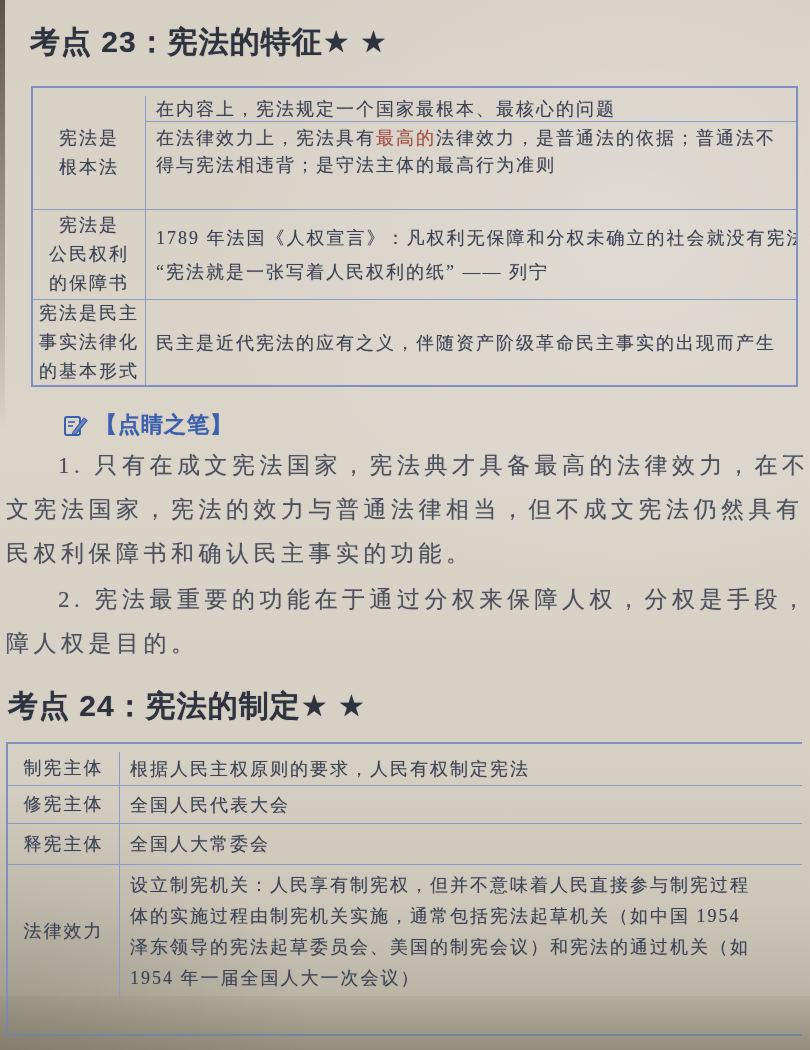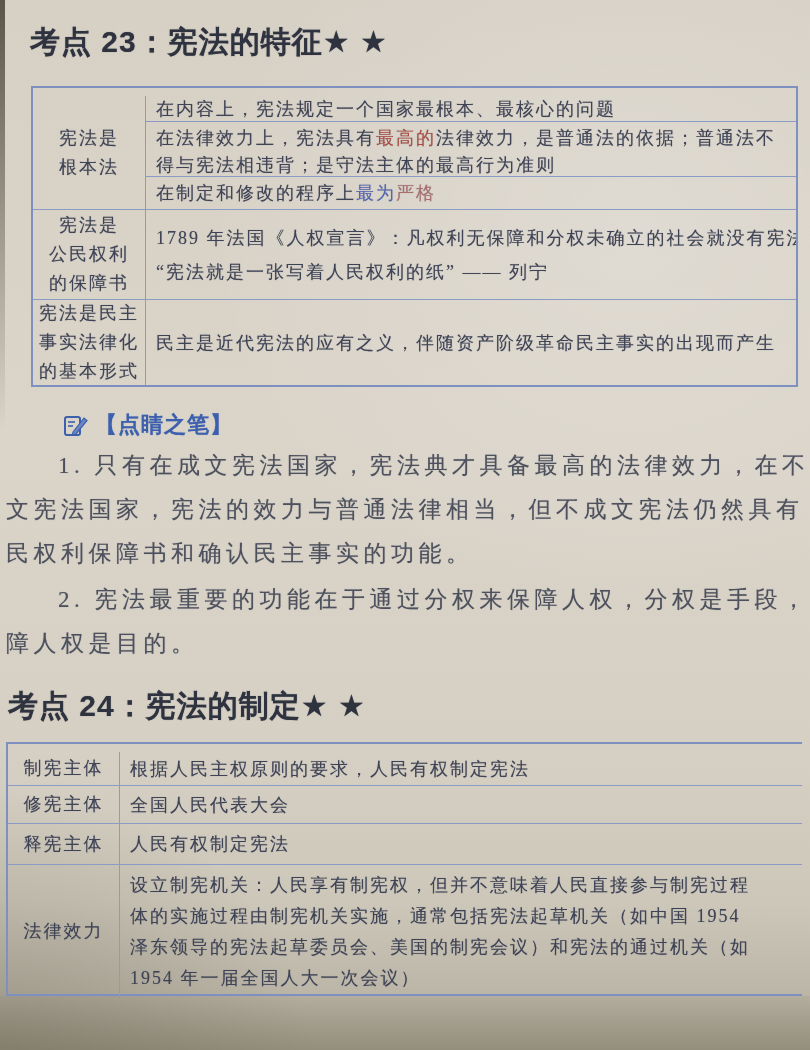--- a/index.html
+++ b/index.html
@@ -71,21 +71,21 @@
   .pline{
     position:absolute;left:6px;width:804px;
     font-size:23px;letter-spacing:4.5px;color:#4d515e;
     white-space:nowrap;overflow:hidden;
     text-shadow:0 0 1px rgba(77,81,94,0.4);
   }
   .indent{padding-left:52px;}
 
   
   #table2{
-    left:6px;top:742px;width:796px;height:254px;
+    left:6px;top:742px;width:796px;height:294px;
     grid-template-columns:112px 1fr;
     grid-template-rows:41px 38px 41px 134px;
     border-right:none;
   }
   #table2 .cell{font-size:18px;letter-spacing:2px;}
   .multiline{
     white-space:pre;line-height:31px;align-items:flex-start;padding-top:5px;overflow:hidden;
   }
   .bottom-shade{
     position:absolute;left:0;top:996px;width:810px;height:54px;
@@ -98,25 +98,20 @@
 <div class="page">
   <div class="spine-shadow"></div>
 
   <div class="kaodian-title" id="title23">考点 23：宪法的特征★ ★</div>
 
   <div class="tbl" id="table1">
     <div class="cell hdr first" style="grid-row:1/4;grid-column:1;">宪法是
 根本法</div>
     <div class="cell first" style="grid-row:1;grid-column:2;">在内容上，宪法规定一个国家最根本、最核心的问题</div>
     <div class="cell" style="grid-row:2;grid-column:2;display:block;"><span>在法律效力上，宪法具有</span><span class="em-red">最高的</span><span>法律效力，是普通法的依据；普通法不得与宪法相违背；是守法主体的最高行为准则</span></div>
-    <div class="cell" style="grid-row:3;grid-column:2;">
-        <span>在制定和修改的程序上</span>
-        <span class="em-blue">最为</span>
-        <span class="em-fadedred">严格</span>
-      </div>
 
     <div class="cell hdr" style="grid-row:4;grid-column:1;">宪法是
 公民权利
 的保障书</div>
     <div class="cell pre" style="grid-row:4;grid-column:2;line-height:34px;">1789 年法国《人权宣言》：凡权利无保障和分权未确立的社会就没有宪法。
 “宪法就是一张写着人民权利的纸” —— 列宁</div>
 
     <div class="cell hdr" style="grid-row:5;grid-column:1;">宪法是民主
 事实法律化
 的基本形式</div>
@@ -142,21 +137,21 @@
   <div class="kaodian-title" id="title24">考点 24：宪法的制定★ ★</div>
 
   <div class="tbl" id="table2">
     <div class="cell hdr first" style="grid-row:1;grid-column:1;">制宪主体</div>
     <div class="cell first" style="grid-row:1;grid-column:2;">根据人民主权原则的要求，人民有权制定宪法</div>
 
     <div class="cell hdr" style="grid-row:2;grid-column:1;">修宪主体</div>
     <div class="cell" style="grid-row:2;grid-column:2;">全国人民代表大会</div>
 
     <div class="cell hdr" style="grid-row:3;grid-column:1;">释宪主体</div>
-    <div class="cell" style="grid-row:3;grid-column:2;">人民有权制定宪法</div>
+    <div class="cell" style="grid-row:3;grid-column:2;">全国人大常委会</div>
 
     <div class="cell hdr" style="grid-row:4;grid-column:1;">法律效力</div>
     <div class="cell multiline" style="grid-row:4;grid-column:2;">设立制宪机关：人民享有制宪权，但并不意味着人民直接参与制宪过程
 体的实施过程由制宪机关实施，通常包括宪法起草机关（如中国 1954
 泽东领导的宪法起草委员会、美国的制宪会议）和宪法的通过机关（如
 1954 年一届全国人大一次会议）</div>
   </div>
 
   <div class="bottom-shade"></div>
 </div>

